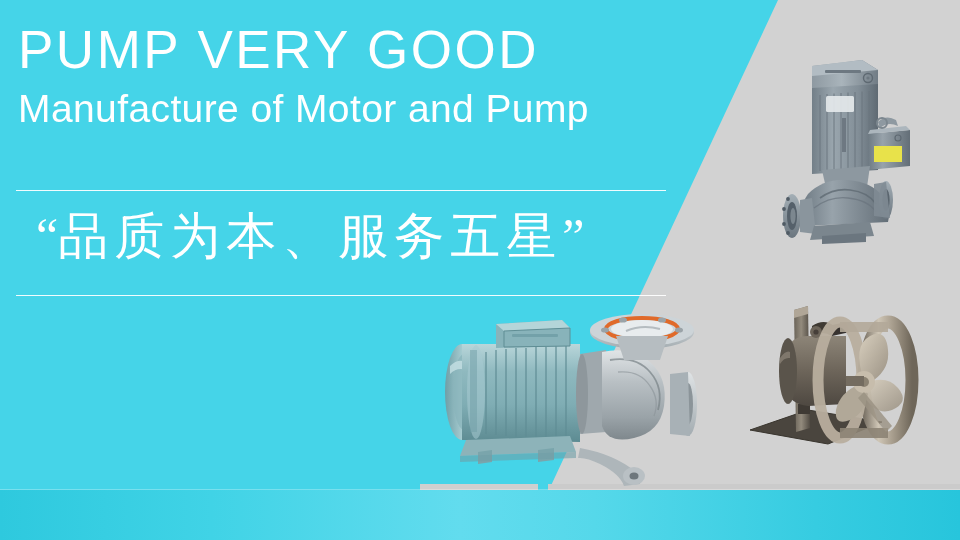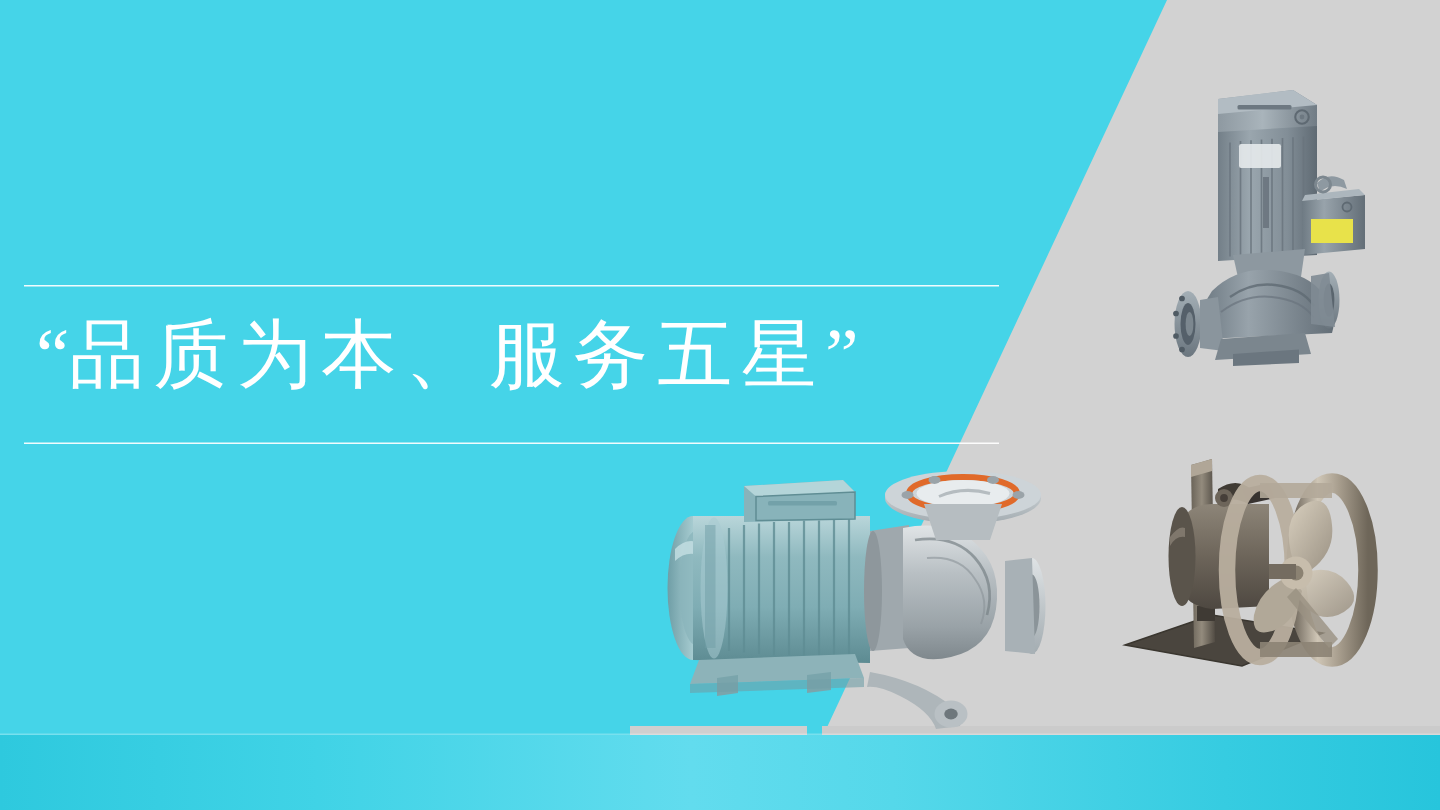--- a/index.html
+++ b/index.html
@@ -87,21 +87,21 @@
     width: 650px;
     height: 1px;
     background: rgba(255,255,255,0.92);
     z-index: 6;
   }
   .rule.top { top: 190px; }
   .rule.bottom { top: 295px; }
 
   .slogan {
     position: absolute;
-    left: 24px; top: 203px;
+    left: 36px; top: 203px;
     font-size: 50px;
     font-weight: 400;
     color: #ffffff;
     letter-spacing: 6px;
     white-space: nowrap;
     z-index: 6;
   }
   .slogan .qm {
     font-family: "Liberation Serif", serif;
     letter-spacing: 0;
@@ -126,20 +126,24 @@
 
 <div id="banner">
 
   <div class="bg-cyan"></div>
   <div class="bg-gray"></div>
   <div class="base-sliver"></div>
   <div class="base-sliver b2"></div>
   <div class="band-hairline"></div>
   <div class="bottom-band"></div>
 
+  <div class="text-block">
+    <div class="headline">PUMP VERY GOOD</div>
+    <div class="subhead">Manufacture of Motor and Pump</div>
+  </div>
 
   <div class="rule top"></div>
 
   <div class="slogan">
     <span class="qm">“</span><span>品质为本、服务五星</span><span class="qm">”</span>
   </div>
 
   <div class="rule bottom"></div>
 
   <div class="product" id="pump-inline">

